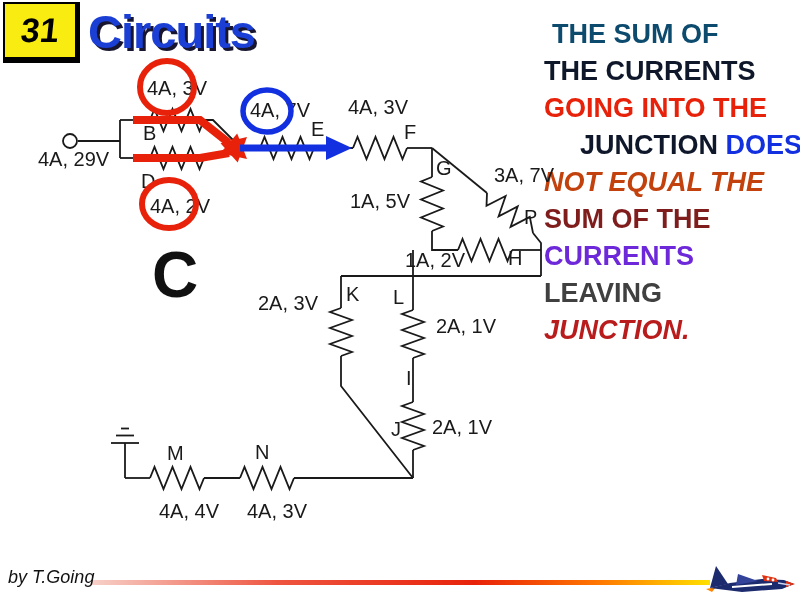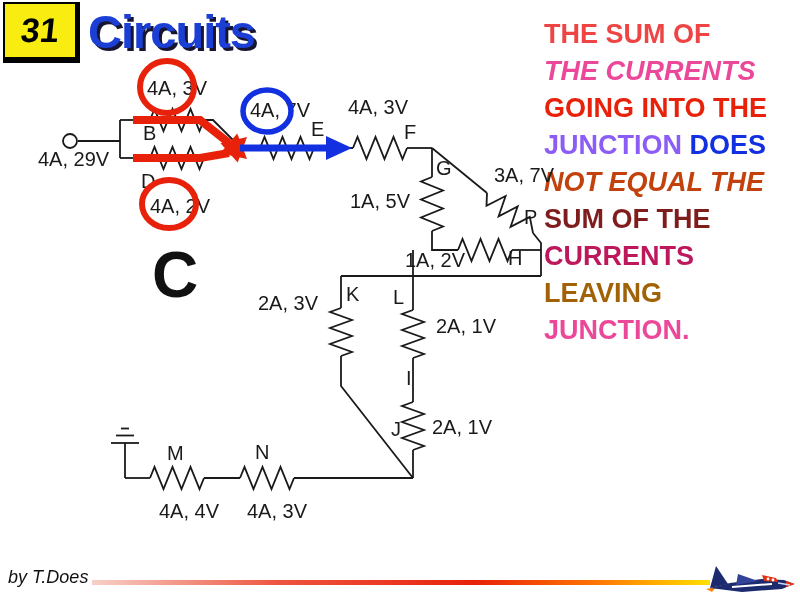--- a/index.html
+++ b/index.html
@@ -42,29 +42,29 @@
 <div id="slide">
 
   <div id="numBox">
     <span>31</span>
   </div>
   <div id="title">Circuits</div>
 
   <div id="bigC">C</div>
 
   <div id="annot">
-    <div><span style="color: #ef4444;">The sum of</span></div>
-    <div><span style="color: #ec4899; font-style: italic;">the currents</span></div>
+    <div><span style="color: #0c4a6e; margin-left: 8px;">The sum of</span></div>
+    <div><span style="color: #0f172a;">the currents</span></div>
     <div><span style="color: rgb(232, 34, 10);">Going into the</span></div>
-    <div><span style="color: #8b5cf6;">Junction </span><span style="color: rgb(18, 48, 224); margin-top: 40px;">Does</span></div>
+    <div><span style="color: #0f172a; margin-left: 36px;">Junction </span><span style="color: rgb(18, 48, 224); margin-top: 40px;">Does</span></div>
     <div><span style="color: #c2410c; font-style: italic;">not equal the</span></div>
     <div><span style="color: #7f1d1d;">sum of the</span></div>
-    <div><span style="color: #be185d;">currents</span></div>
-    <div><span style="color: #a16207;">Leaving</span></div>
-    <div><span style="color: #ec4899;">Junction.</span></div>
+    <div><span style="color: #6d28d9;">currents</span></div>
+    <div><span style="color: #404040;">Leaving</span></div>
+    <div><span style="color: #b91c1c; font-style: italic;">Junction.</span></div>
   </div>
 
   <svg id="diagram" width="800" height="600" viewBox="0 0 800 600">
 
     <g class="wire">
       <circle cx="70" cy="141" r="7" fill="#fff"></circle>
       <path d="M78,141 H120"></path>
       <path d="M120,120 V158"></path>
       <path d="M120,120 H150"></path>
       <path d="M204,120 H213 L240,147"></path>
@@ -150,21 +150,21 @@
       <polygon points="247,159 220.3,153.3 237.2,133.5" fill="#e8220a"></polygon>
       <polyline points="133,158 200,158 229,153" stroke-width="8" stroke="#e8220a"></polyline>
       <polygon points="247,137 237.7,162.6 220.5,143.2" fill="#e8220a"></polygon>
 
       <line x1="240" y1="148" x2="328" y2="148" stroke-width="7" stroke="#1230e0"></line>
       <polygon points="352,148 326,136 326,160" fill="#1230e0"></polygon>
     </g>
   </svg>
 
   <div id="footer-line"></div>
-  <div id="author">by T.Does</div>
+  <div id="author">by T.Going</div>
 
   <svg id="jet" width="95" height="42" viewBox="0 0 95 42">
     <polygon points="4,31 14,29 10,34" fill="#ff8800"></polygon>
     <polygon points="14,8 26,26 8,30" fill="#1c2a6e"></polygon>
     <polygon points="8,30 28,25 60,21 82,22 92,26 80,31 40,34" fill="#1c2a6e"></polygon>
     <polygon points="36,16 56,23 34,27" fill="#33439a"></polygon>
     <polygon points="60,17 74,20 76,24 62,23" fill="#e03210"></polygon>
     <polygon points="84,23 93,26 84,29" fill="#e03210"></polygon>
     <path d="M30,29 L70,26" stroke="#fff" stroke-width="2" fill="none"></path>
     <circle cx="66" cy="21" r="1.4" fill="#fff"></circle>

